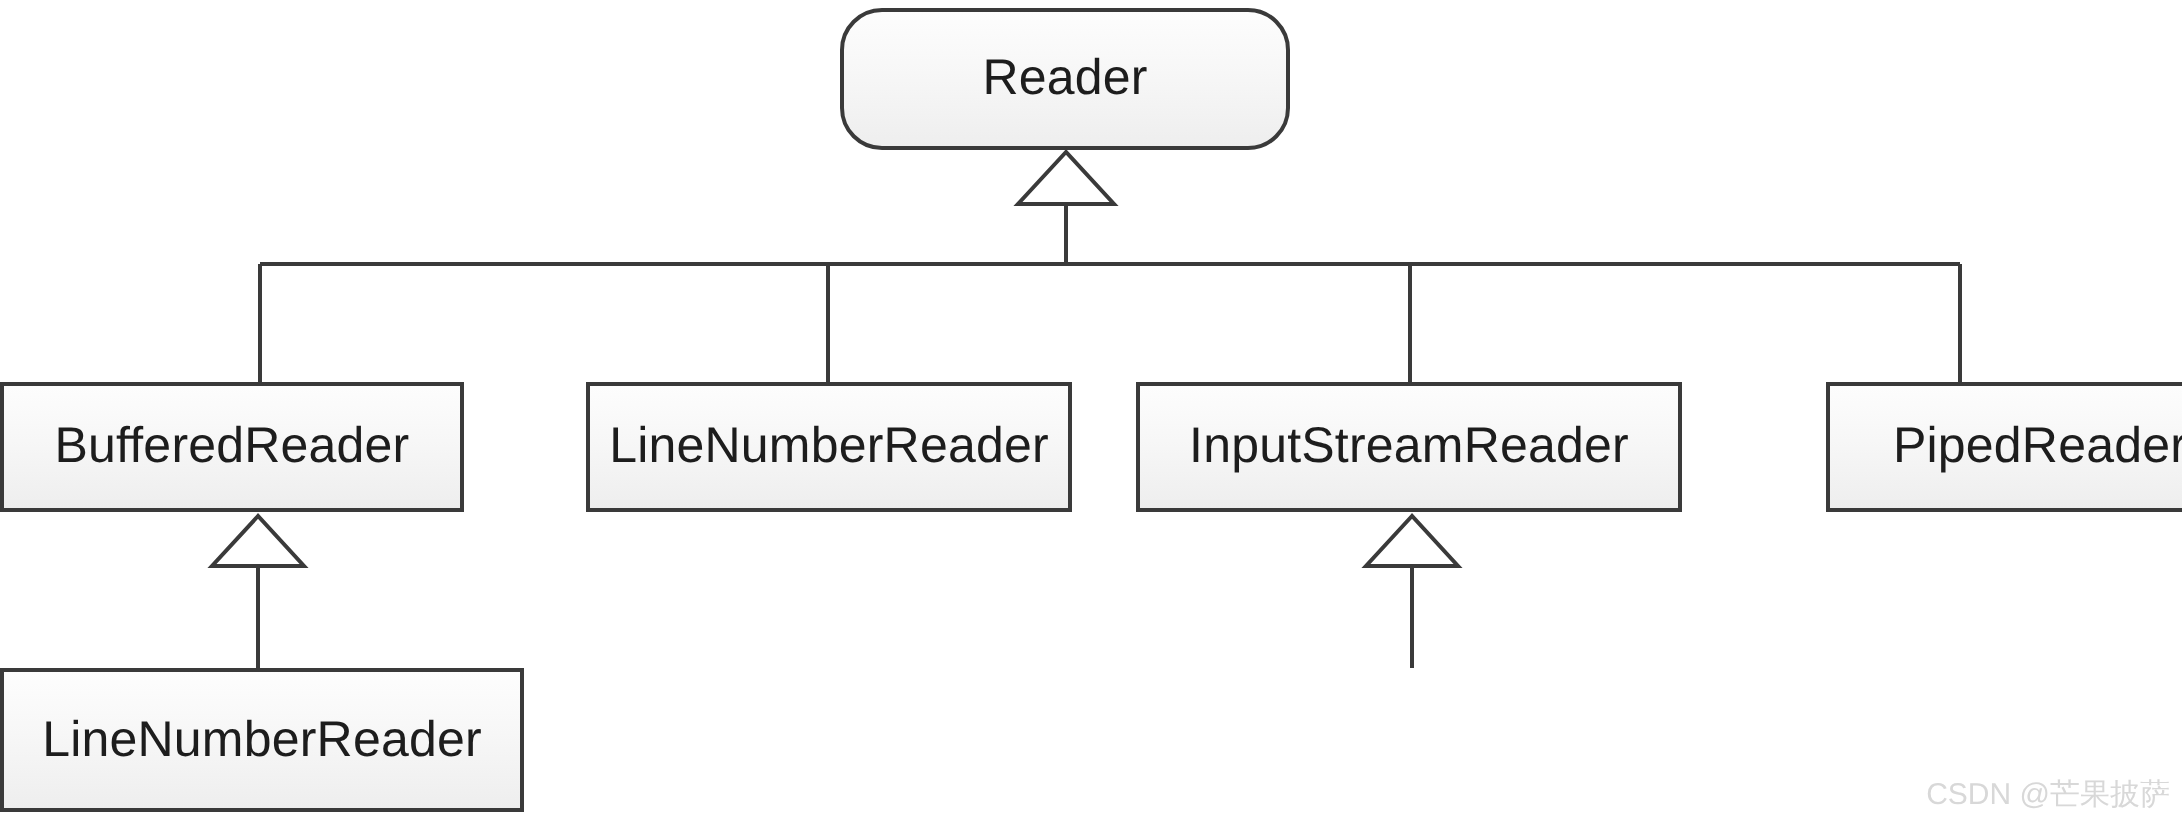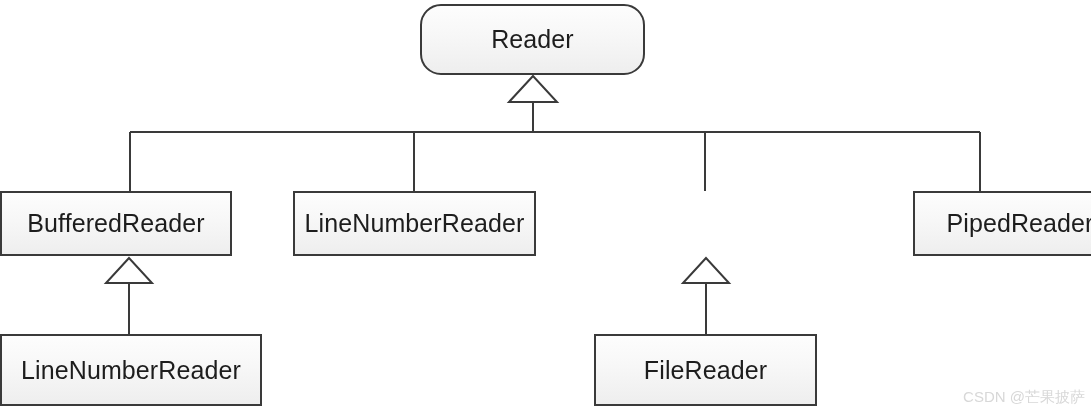--- a/index.html
+++ b/index.html
@@ -90,28 +90,28 @@
   </div>
 
   <div class="uml-class-box" style="left:0px; top:191px; width:232px; height:65px;">
     <span class="uml-class-name">BufferedReader</span>
   </div>
 
   <div class="uml-class-box" style="left:293px; top:191px; width:243px; height:65px;">
     <span class="uml-class-name">LineNumberReader</span>
   </div>
 
+  <div class="uml-class-box" style="left:568px; top:191px; width:273px; height:65px;">
+    <span class="uml-class-name">InputStreamReader</span>
+  </div>
 
   <div class="uml-class-box" style="left:877px; top:191px; width:214px; height:65px;margin-left:36px;">
     <span class="uml-class-name">PipedReader</span>
   </div>
 
   <div class="uml-class-box" style="left:0px; top:334px; width:262px; height:72px;">
     <span class="uml-class-name">LineNumberReader</span>
   </div>
 
-  <div class="uml-class-box" style="left:594px; top:334px; width:223px; height:72px;">
-    <span class="uml-class-name">FileReader</span>
-  </div>
 
   <div class="watermark">CSDN @芒果披萨</div>
 
 </div>
 
 </body></html>

